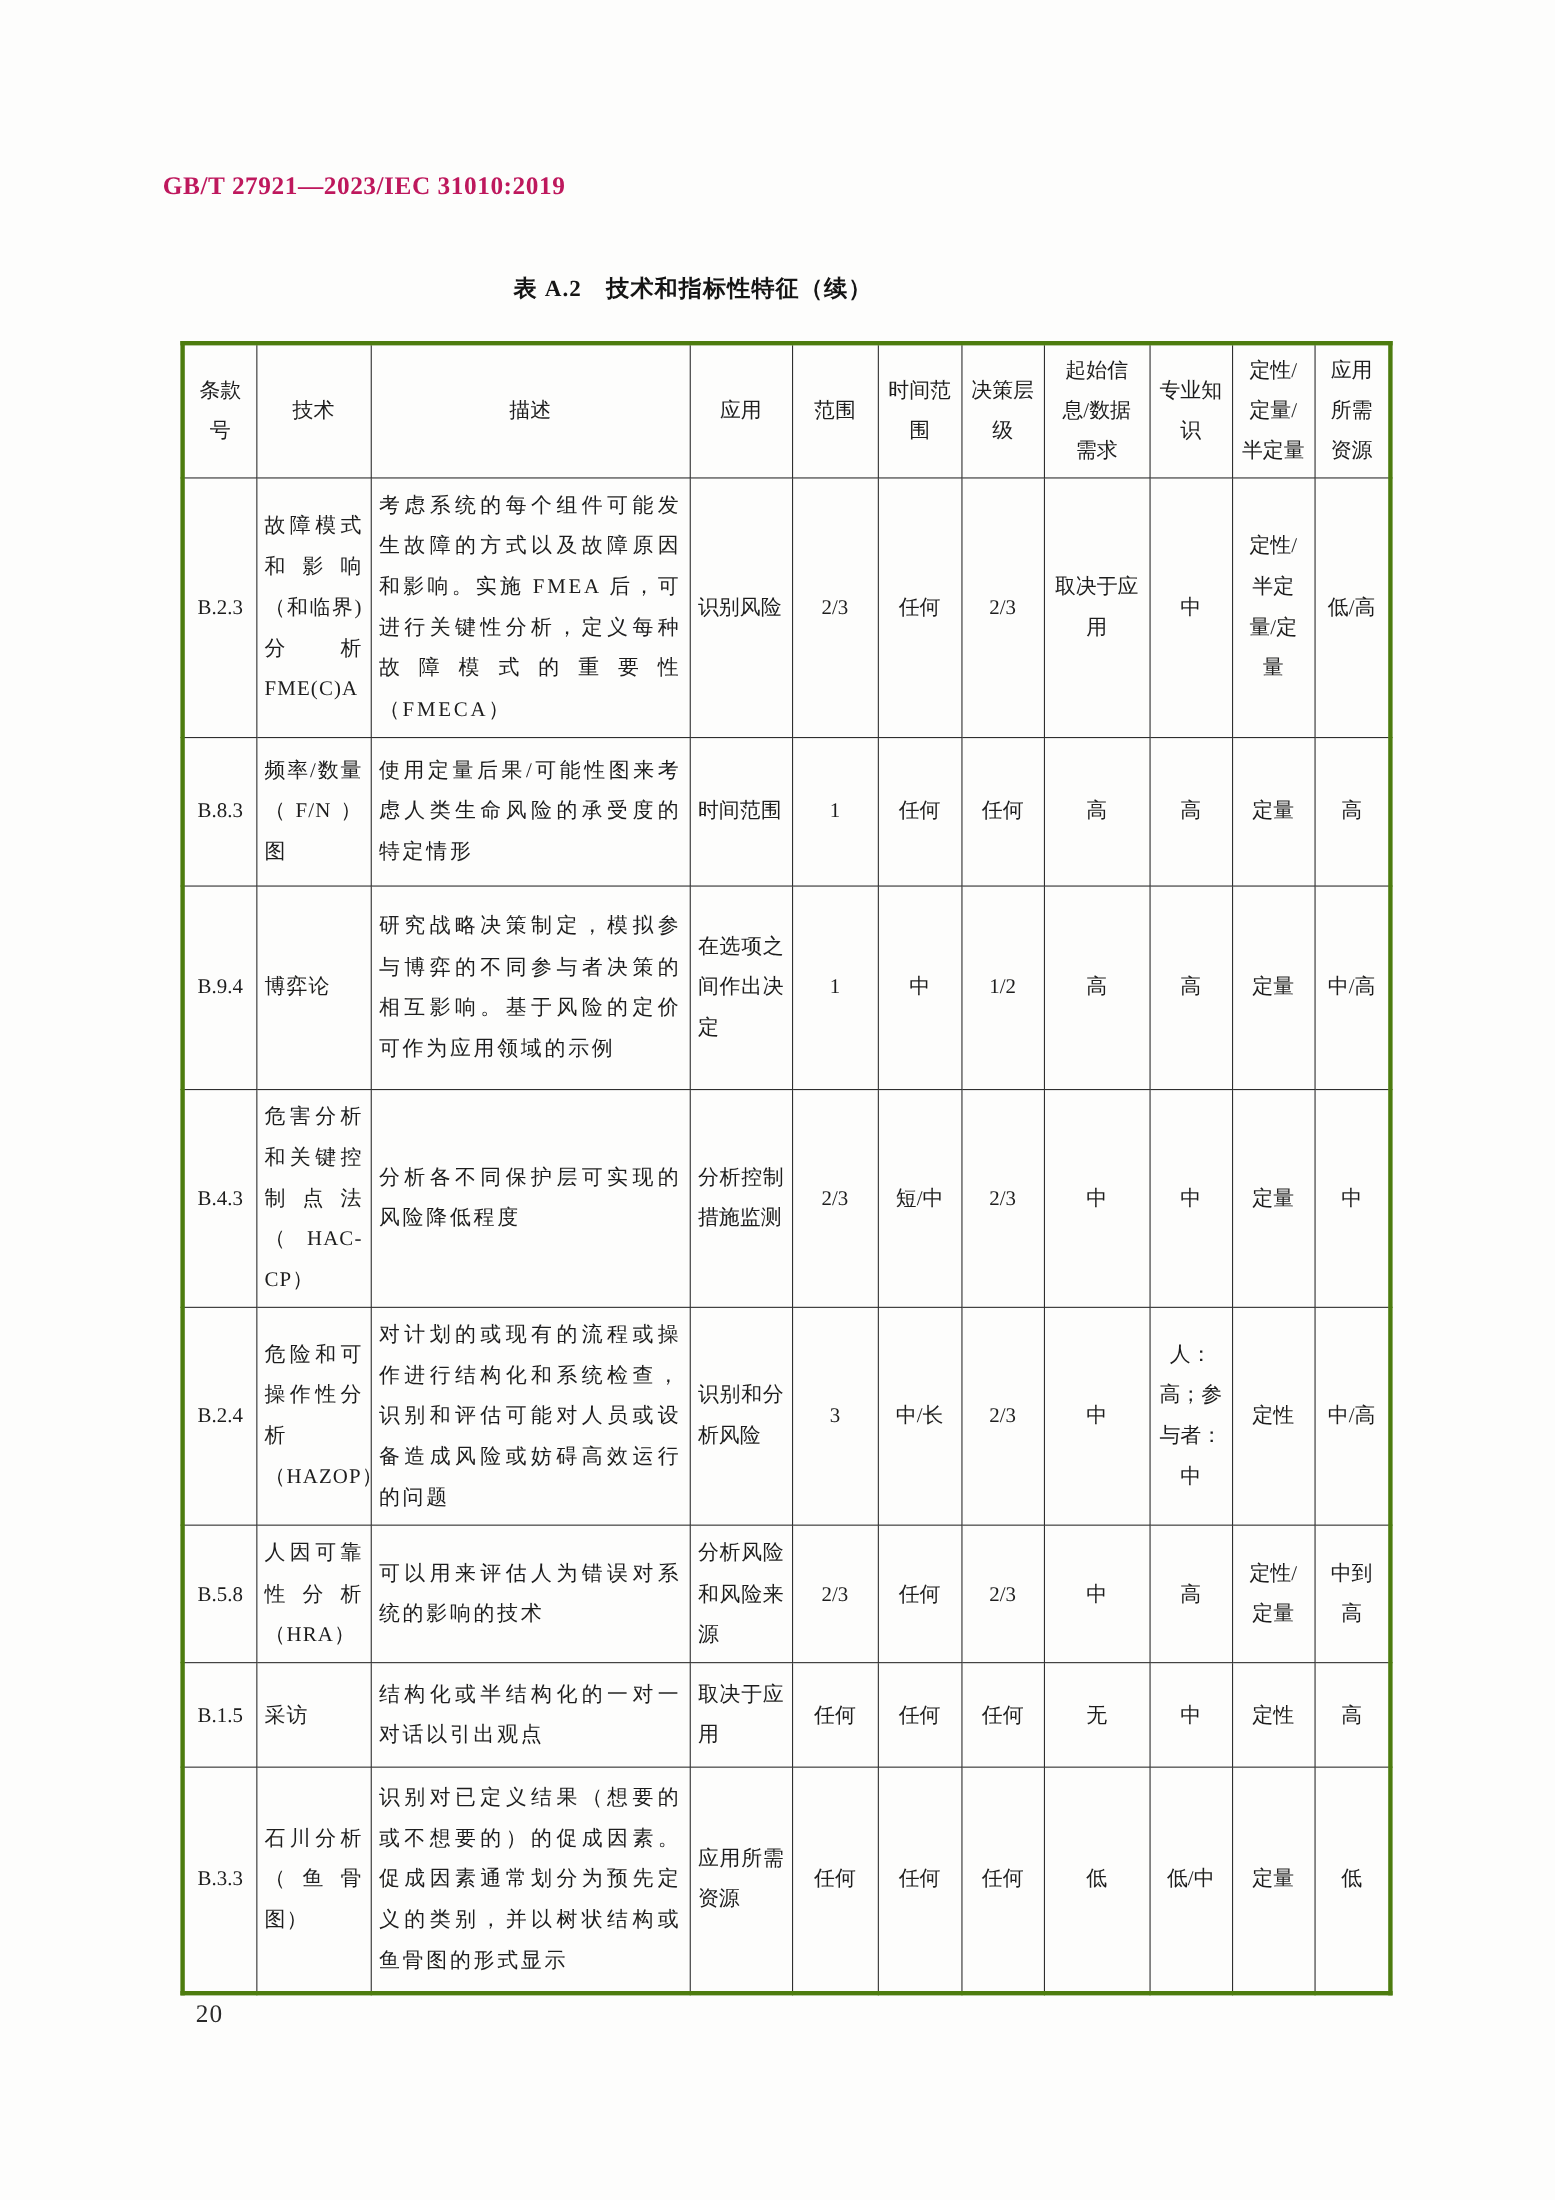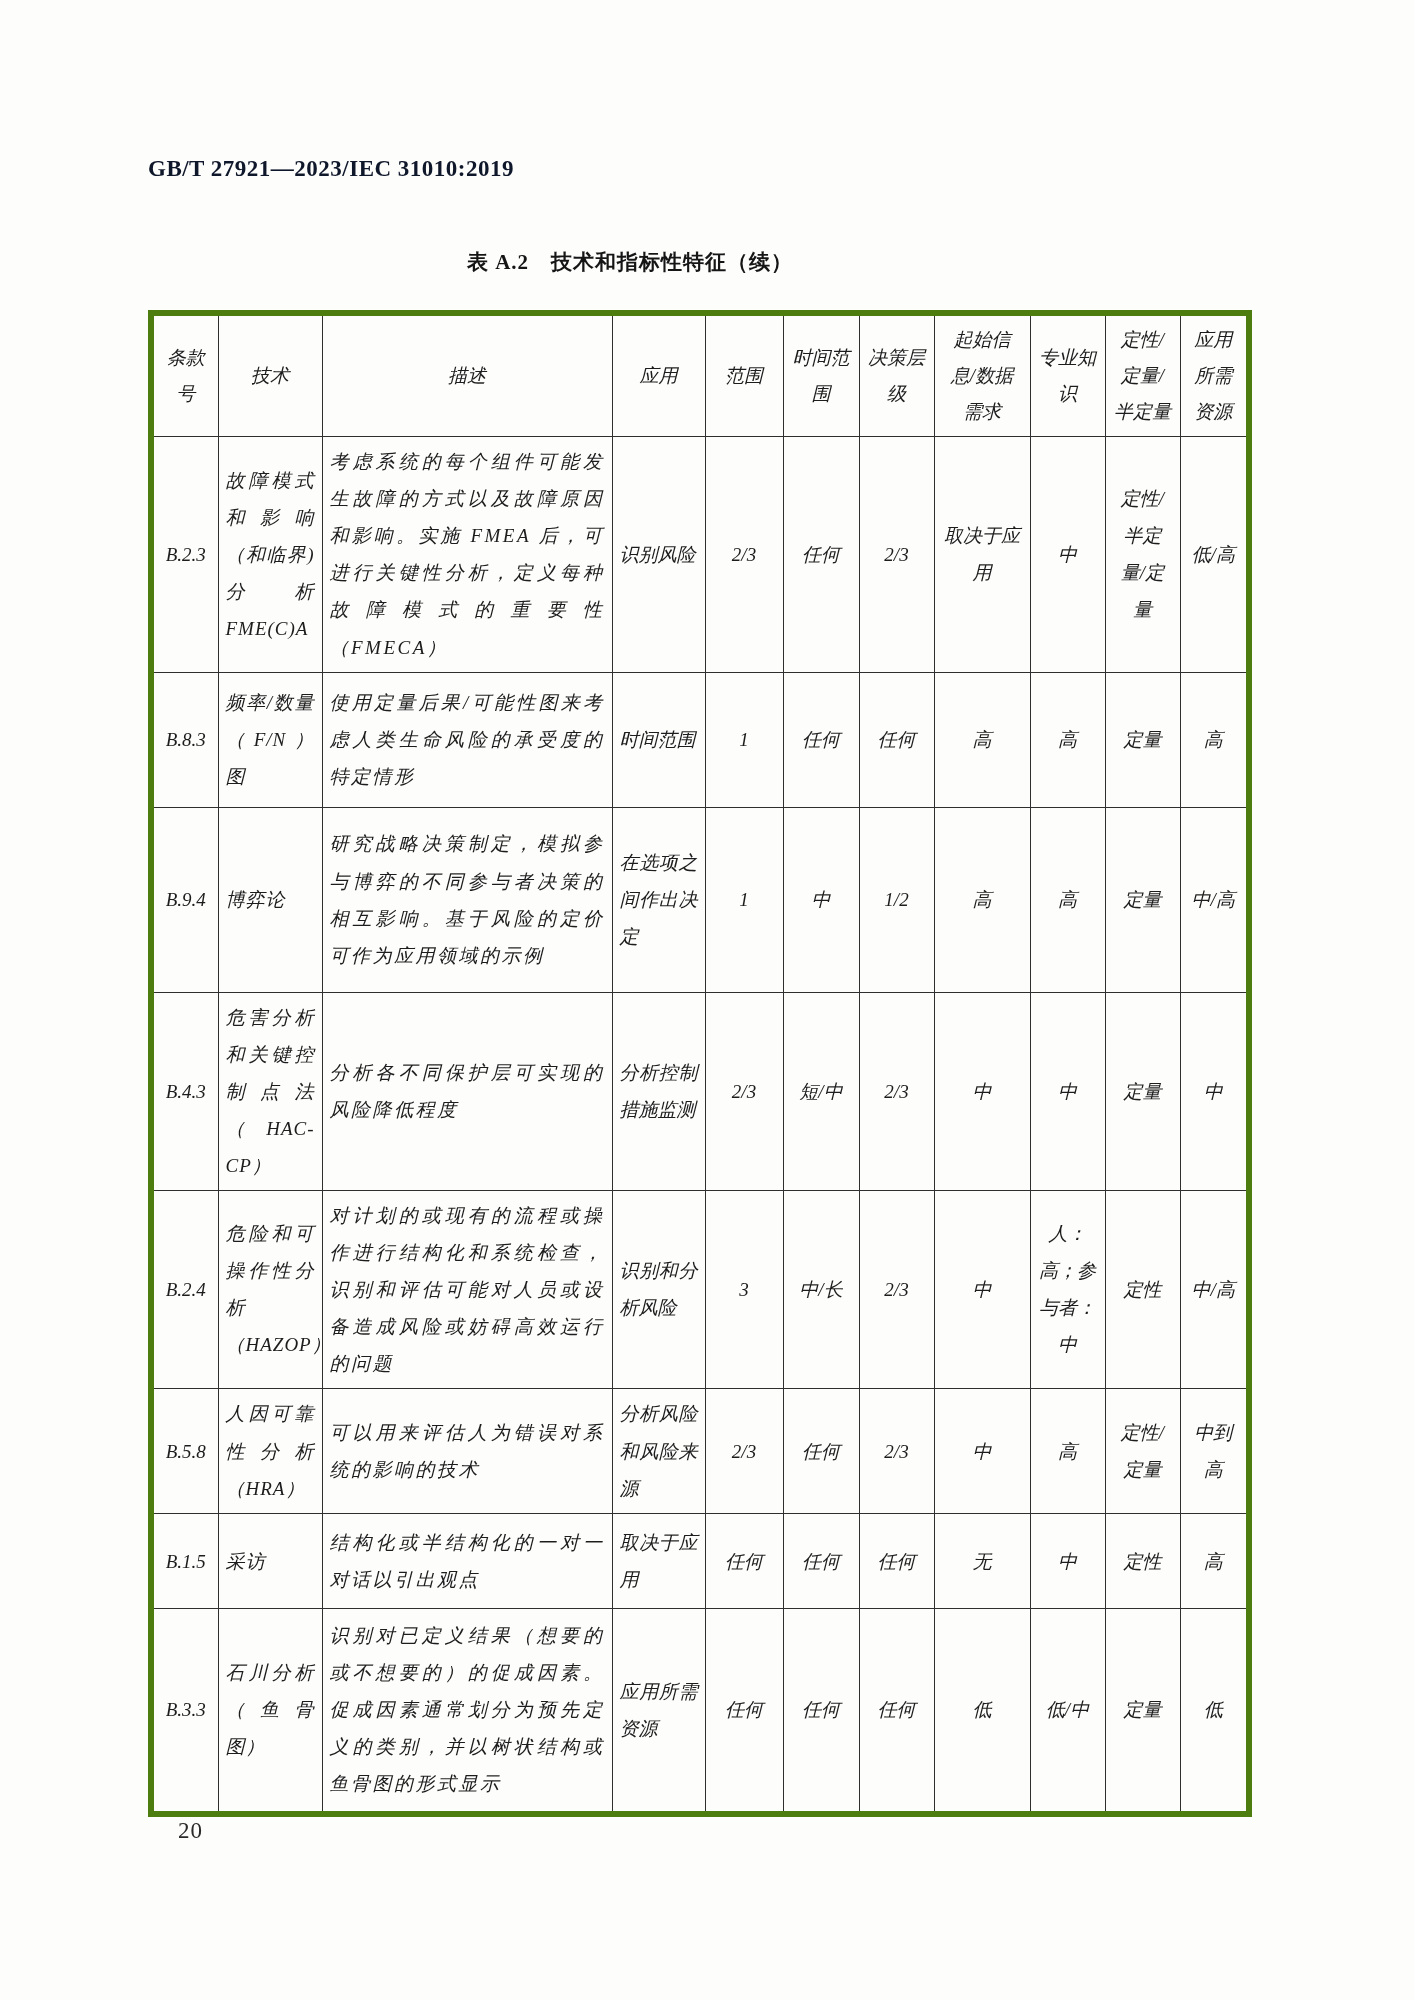--- a/index.html
+++ b/index.html
@@ -7,34 +7,33 @@
     width:1414px;height:2000px;
     background:#fdfdfc;
     font-family:"Liberation Serif","DejaVu Serif",serif;
     color:#1d1d1d;
     position:relative;
     -webkit-font-smoothing:antialiased;
   }
   .doc-code{
     position:absolute;left:148px;top:156px;
     font-size:23px;font-weight:bold;letter-spacing:0.5px;
-    color:#0f172a;
+    color:#be185d;
   }
   .table-caption{
     position:absolute;left:0;top:248px;width:1260px;
     text-align:center;font-size:21px;font-weight:bold;color:#151515;
     letter-spacing:1px;
   }
   table.std{
-    position:absolute;left:148px;top:310px;
+    position:absolute;left:164px;top:310px;
     width:1098px;
     border-collapse:collapse;
     table-layout:fixed;
-    border:6px solid #4d7c0f;
-    font-style:italic;
+    border:4px solid #4d7c0f;
   }
   table.std th, table.std td{
     border:1px solid #2f2f2f;
     vertical-align:middle;
     font-size:19px;
     color:#1d1d1d;
     padding:6px 7px;
     line-height:1.95;
     overflow:hidden;
   }

